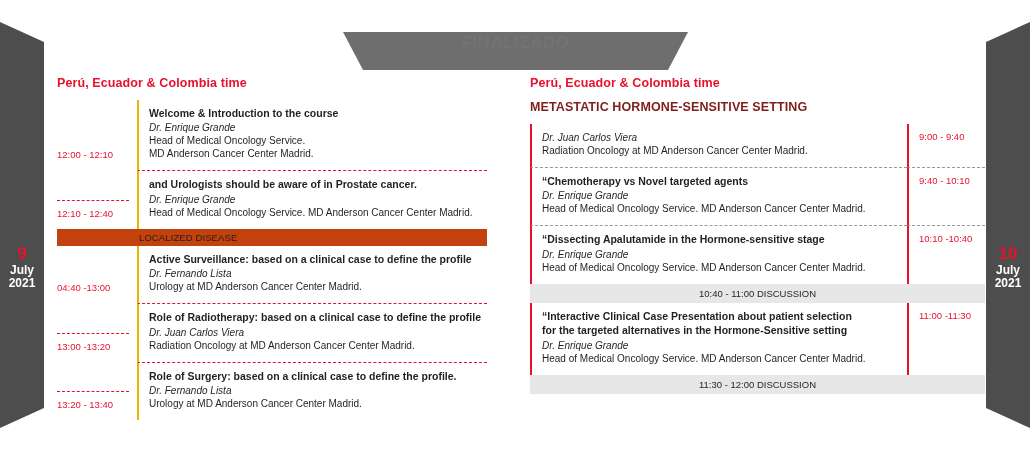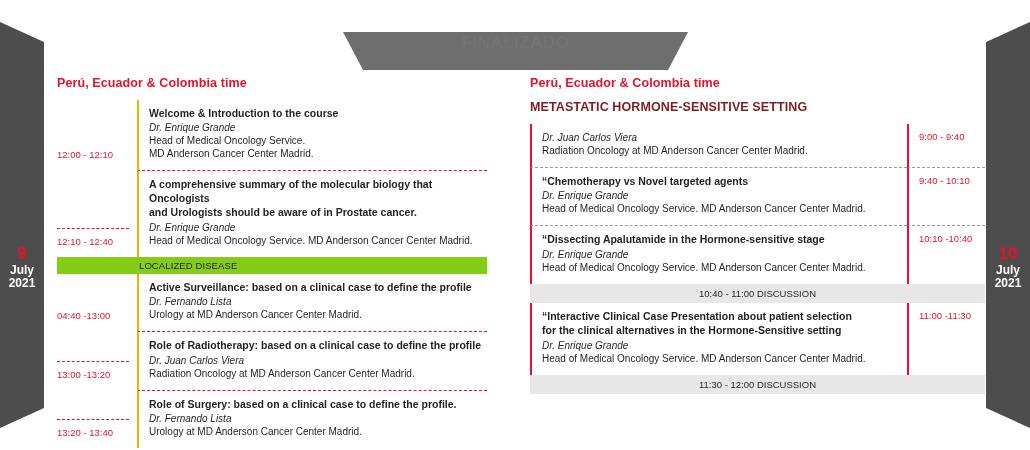--- a/index.html
+++ b/index.html
@@ -142,21 +142,21 @@
     font-style: italic;
     line-height: 1.3;
     margin: 0;
   }
   .s-affil {
     font-size: 10px;
     line-height: 1.3;
     margin: 0;
   }
   .divider-bar {
-    background: #84cc16;
+    background: #c2410c;
     font-size: 9.5px;
     padding: 3px 0 3px 82px;
     margin: 0;
     color: #231f20;
     letter-spacing: 0.1px;
   }
 
   
   .sessions-right { position: relative; }
   .rrow {
@@ -236,21 +236,20 @@
         <div class="s-title">Welcome &amp; Introduction to the course</div>
         <div class="s-speaker">Dr. Enrique Grande</div>
         <div class="s-affil">Head of Medical Oncology Service.</div>
         <div class="s-affil">MD Anderson Cancer Center Madrid.</div>
       </div>
     </div>
 
     <div class="row">
       <div class="time">12:10 - 12:40</div>
       <div class="content">
-        <div class="s-title">A comprehensive summary of the molecular biology that Oncologists</div>
         <div class="s-title">and Urologists should be aware of in Prostate cancer.</div>
         <div class="s-speaker">Dr. Enrique Grande</div>
         <div class="s-affil">Head of Medical Oncology Service. MD Anderson Cancer Center Madrid.</div>
       </div>
     </div>
 
     <div class="divider-bar">LOCALIZED DISEASE</div>
 
     <div class="row">
       <div class="time">04:40 -13:00</div>
@@ -312,21 +311,21 @@
         <div class="s-affil">Head of Medical Oncology Service. MD Anderson Cancer Center Madrid.</div>
       </div>
       <div class="rtime">10:10 -10:40</div>
     </div>
 
     <div class="discussion">10:40 - 11:00  DISCUSSION</div>
 
     <div class="rrow">
       <div class="rcontent">
         <div class="s-title">“Interactive Clinical Case Presentation about patient selection</div>
-        <div class="s-title">for the clinical alternatives in the Hormone-Sensitive setting</div>
+        <div class="s-title">for the targeted alternatives in the Hormone-Sensitive setting</div>
         <div class="s-speaker">Dr. Enrique Grande</div>
         <div class="s-affil">Head of Medical Oncology Service. MD Anderson Cancer Center Madrid.</div>
       </div>
       <div class="rtime">11:00 -11:30</div>
     </div>
 
     <div class="discussion">11:30 - 12:00  DISCUSSION</div>
 
   </div>
 </div>

